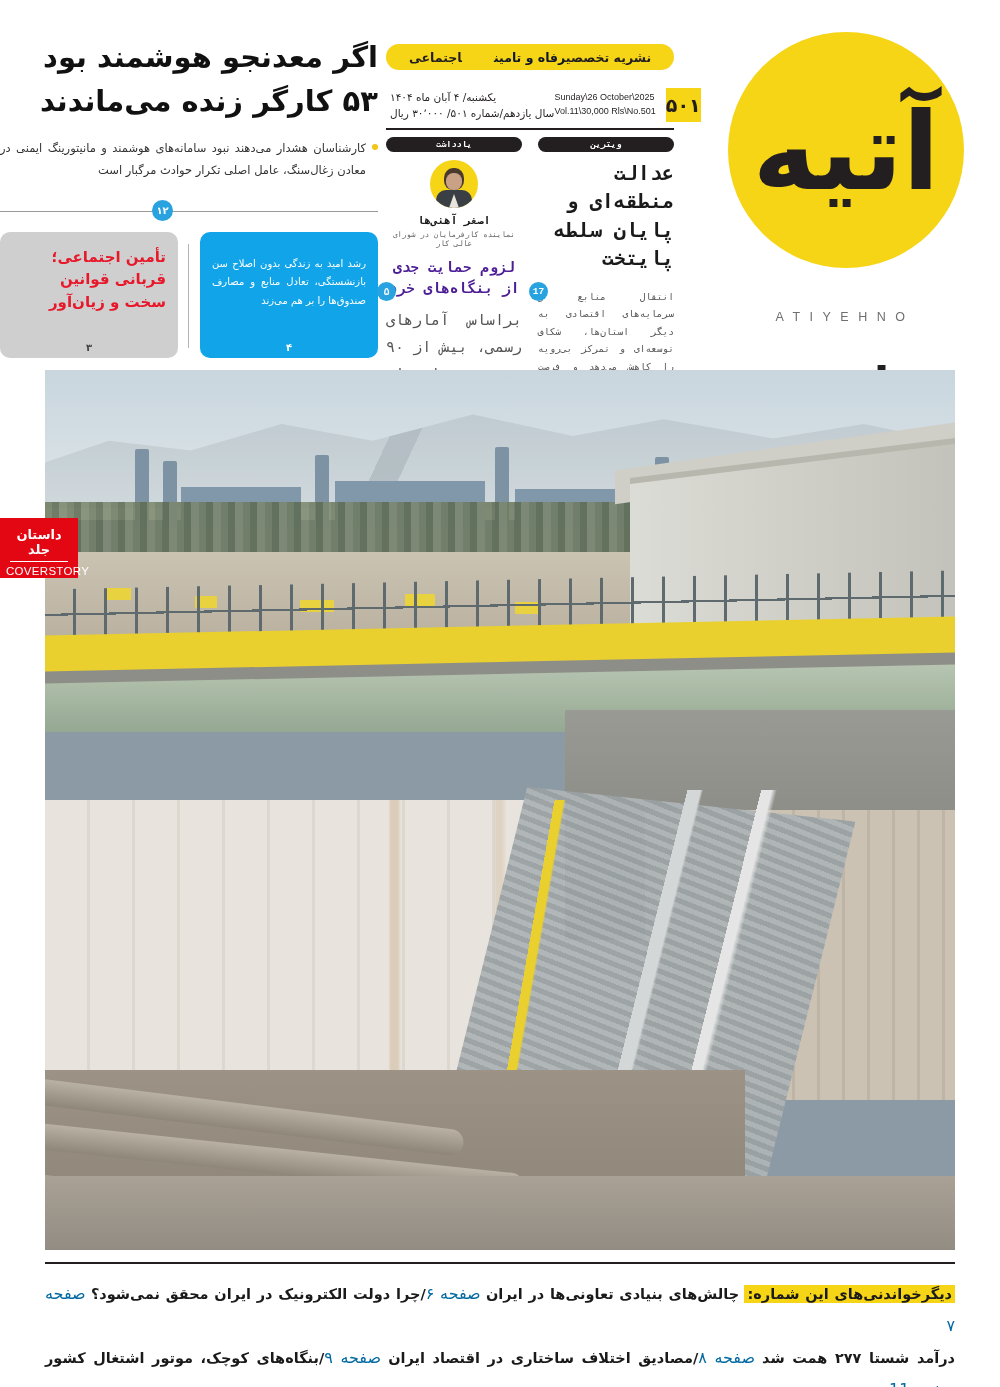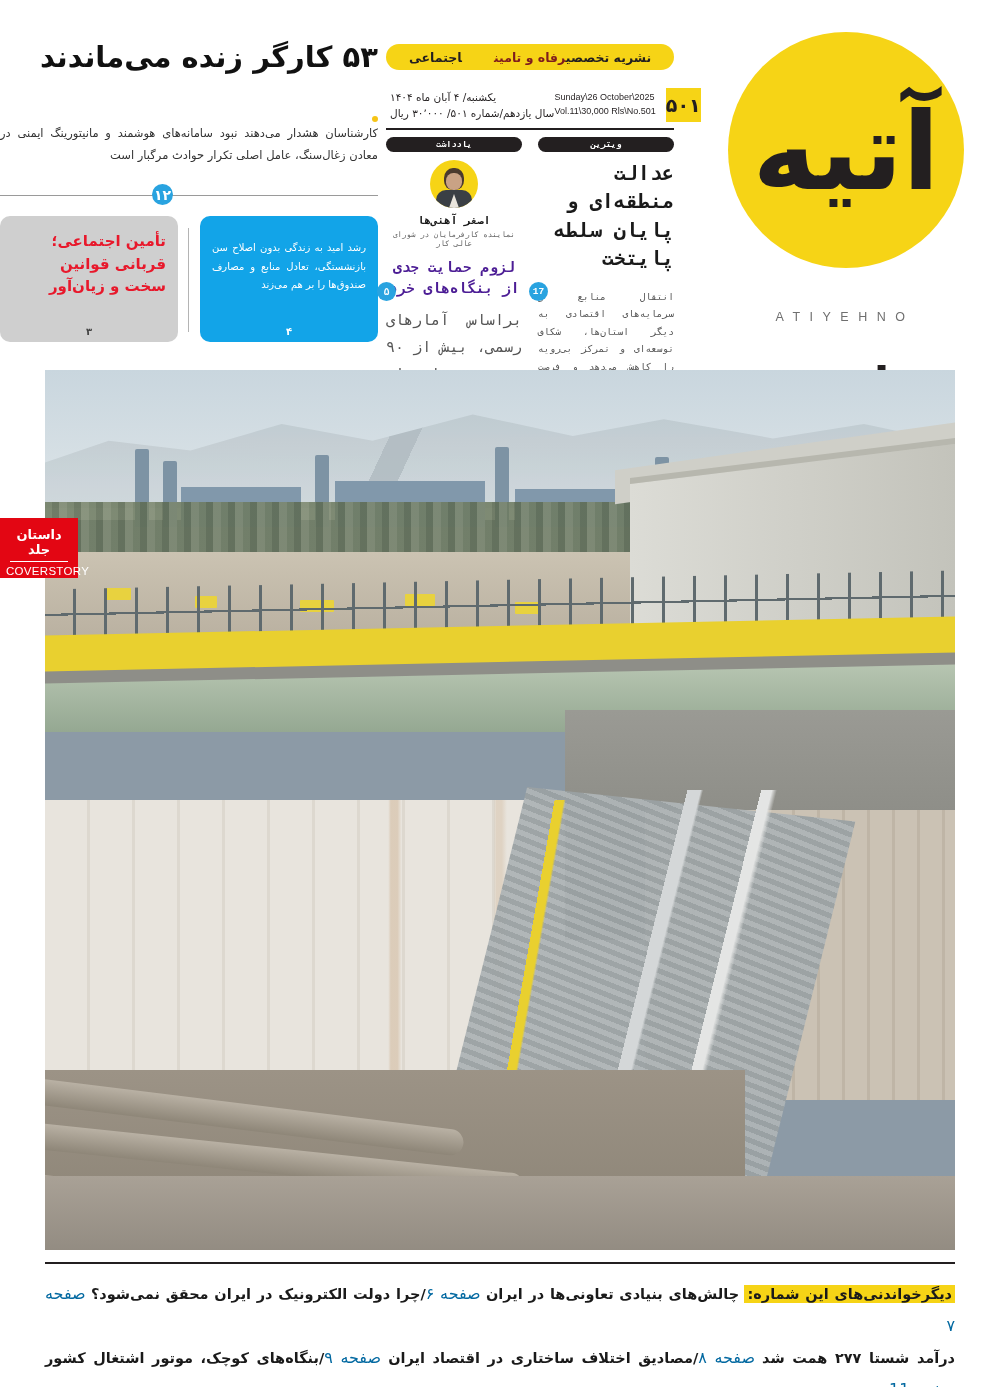--- a/index.html
+++ b/index.html
@@ -80,21 +80,21 @@
     align-items: center;
     justify-content: center;
     direction: rtl;
   }
   .tagline-text {
     font-size: 12.5px;
     font-weight: 700;
     color: #231f20;
     letter-spacing: 1.2px;
   }
-  .tagline-text .green { color: #7f1d1d; margin-left: 32px; }
+  .tagline-text .green { color: #0f172a; margin-left: 32px; }
 
   .issue-row {
     position: absolute;
     top: 84px; right: 4px;
     width: 288px; height: 42px;
     display: flex;
     flex-direction: row-reverse;
     align-items: center;
   }
   .issue-dates {
@@ -281,23 +281,22 @@
   .lead-title {
     font-size: 29px;
     font-weight: 700;
     color: #111;
     line-height: 1.5;
     text-align: right;
     direction: rtl;
     padding-left: 4px;
   }
   .lead-sub-wrap {
-    margin-top: 29px;
-    display: flex;
-    flex-direction: column;
+    margin-top: 14px;
+    display: flex;
     direction: rtl;
   }
   .lead-bullet {
     width: 6px; height: 6px;
     border-radius: 50%;
     background: #F6C416;
     margin-top: 7px;
     margin-left: 6px;
     flex: none;
   }
@@ -321,21 +320,21 @@
     width: 378px; height: 1px;
     background: #9a9a9a;
   }
   .sep-badge {
     position: absolute;
     top: 0; left: 152px;
     width: 21px; height: 21px;
     border-radius: 50%;
     background: #29a3e0;
     color: #fff;
-    font-size: 14px;
+    font-size: 10px;
     font-weight: 700;
     display: flex;
     align-items: center;
     justify-content: center;
     text-align: center;
   }
 
   .box-row {
     margin-top: 10px;
     display: flex;
@@ -651,20 +650,21 @@
 </style>
 </head>
 <body>
 
 <div class="page">
 
   <div class="masthead">
 
     <div class="lead-block">
       <div class="lead-title">
+        <div>اگر معدنجو هوشمند بود</div>
         <div>۵۳ کارگر زنده می‌ماندند</div>
       </div>
       <div class="lead-sub-wrap">
         <span class="lead-bullet"></span>
         <span class="lead-sub">کارشناسان هشدار می‌دهند نبود سامانه‌های هوشمند و مانیتورینگ ایمنی در معادن زغال‌سنگ، عامل اصلی تکرار حوادث مرگبار است</span>
       </div>
 
       <div class="sep-wrap">
         <div class="sep-line"></div>
         <div class="sep-badge">۱۲</div>

